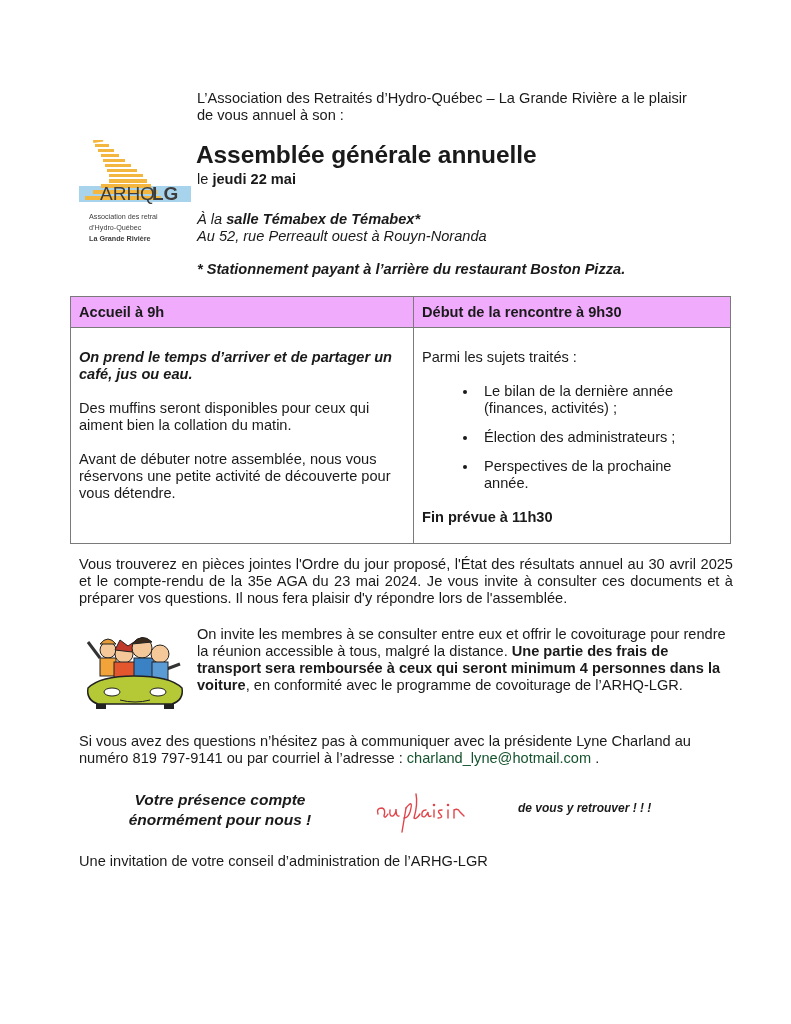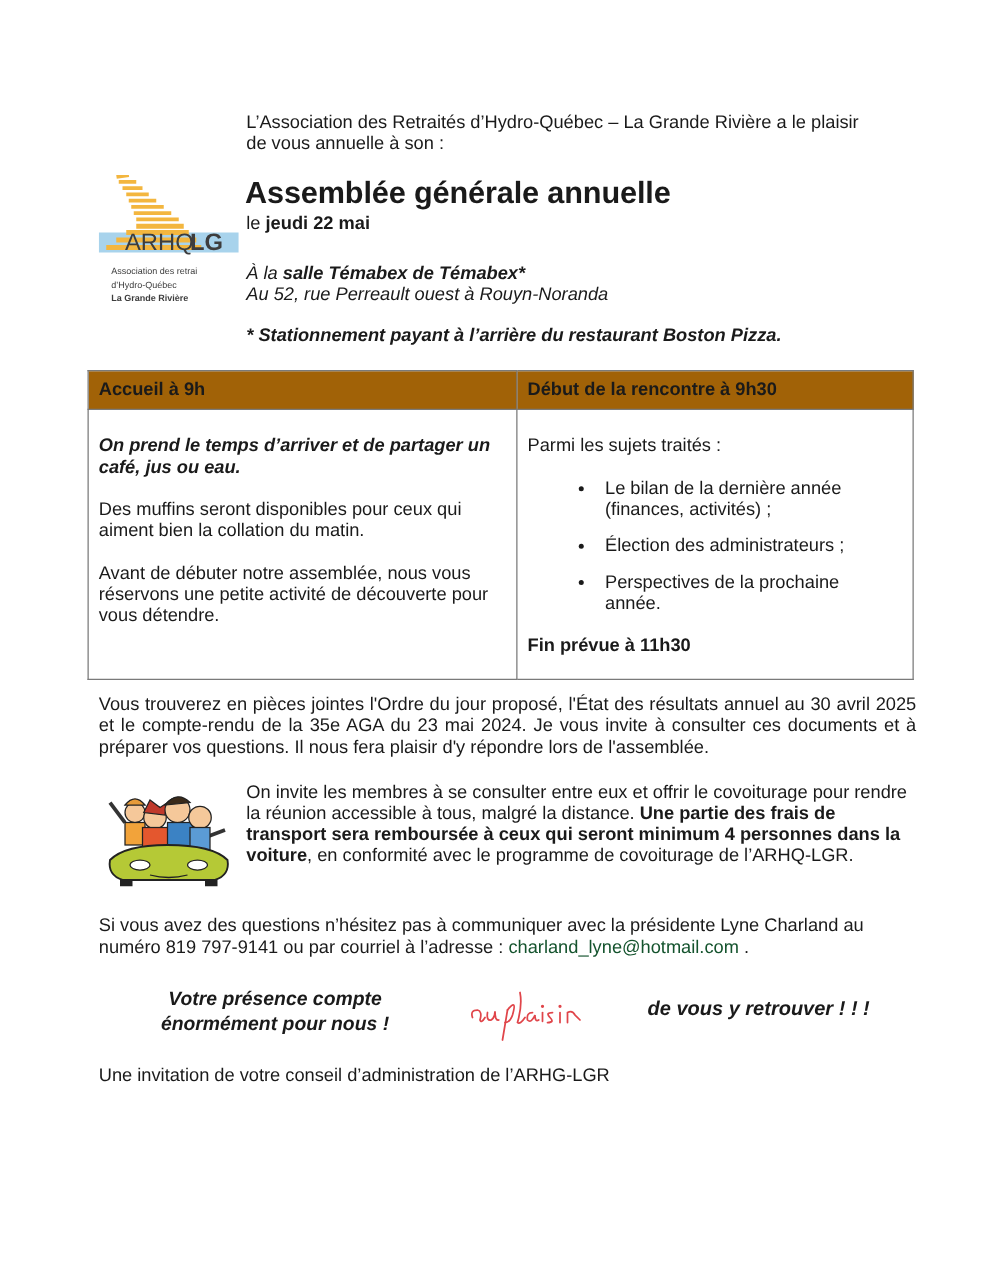--- a/index.html
+++ b/index.html
@@ -19,45 +19,45 @@
 
   table.agenda {
     position: absolute; left: 70px; top: 296px; width: 660px;
     border-collapse: collapse; table-layout: fixed;
   }
   table.agenda td, table.agenda th {
     border: 1px solid #7a7a7a; vertical-align: top; text-align: left;
     padding: 0 8px;
   }
   table.agenda th {
-    background: #a16207; font-weight: bold; height: 30px; vertical-align: middle;
+    background: #f0abfc; font-weight: bold; height: 30px; vertical-align: middle;
   }
   table.agenda td { height: 194px; padding-top: 21px; }
   .cell-p { margin: 0 0 17px 0; }
   .italic-bold { font-style: italic; font-weight: bold; }
   ul.topics { margin: 17px 0 17px 0; padding-left: 44px; }
   ul.topics li { margin: 12px; padding-left: 6px; }
 
   .para { left: 79px; width: 654px; text-align: justify; }
   .p-docs { top: 556px; }
   .carpool-img { left: 80px; top: 630px; width: 110px; height: 80px; }
   .p-carpool { left: 197px; top: 626px; width: 530px; }
   .p-contact { top: 733px; width: 660px; text-align: left; }
   .link { color: #14532d; }
   .slogan-left { left: 110px; top: 790px; width: 220px; text-align: center; font-style: italic; font-weight: bold; font-size: 15.5px; line-height: 20px; }
   .signature { left: 372px; top: 788px; width: 100px; height: 48px; }
-  .slogan-right { left: 518px; top: 798px; font-style: italic; font-weight: bold; font-size: 16px; line-height: 20px; }
+  .slogan-right { left: 518px; top: 798px; font-style: italic; font-weight: bold; font-size: 12px; line-height: 20px; }
   .footer { left: 79px; top: 853px; }
 </style>
 </head>
 <body>
 
 <div class="abs intro">
   <div>L’Association des Retraités d’Hydro-Québec – La Grande Rivière a le plaisir</div>
-  <div>de vous annuelle à son :</div>
+  <div>de vous annuel à son :</div>
 </div>
 
 <div class="abs logo">
   <svg width="112" height="110" viewBox="0 0 112 110">
     <rect x="0" y="46" width="112" height="16" fill="#a8d3ec"></rect>
     <g fill="#f3b63f">
       <rect x="14" y="0" width="10" height="3" transform="rotate(-8 14 0)"></rect>
       <rect x="16" y="4" width="14" height="3"></rect>
       <rect x="19" y="9" width="16" height="3"></rect>
       <rect x="22" y="14" width="18" height="3"></rect>

